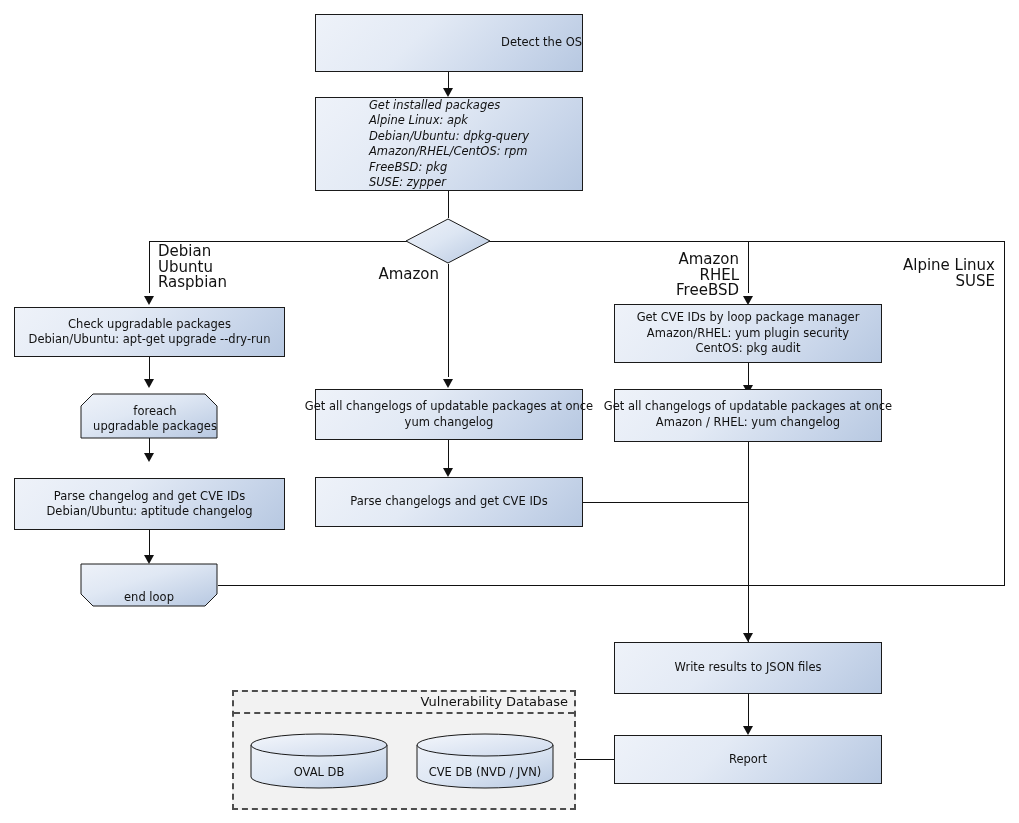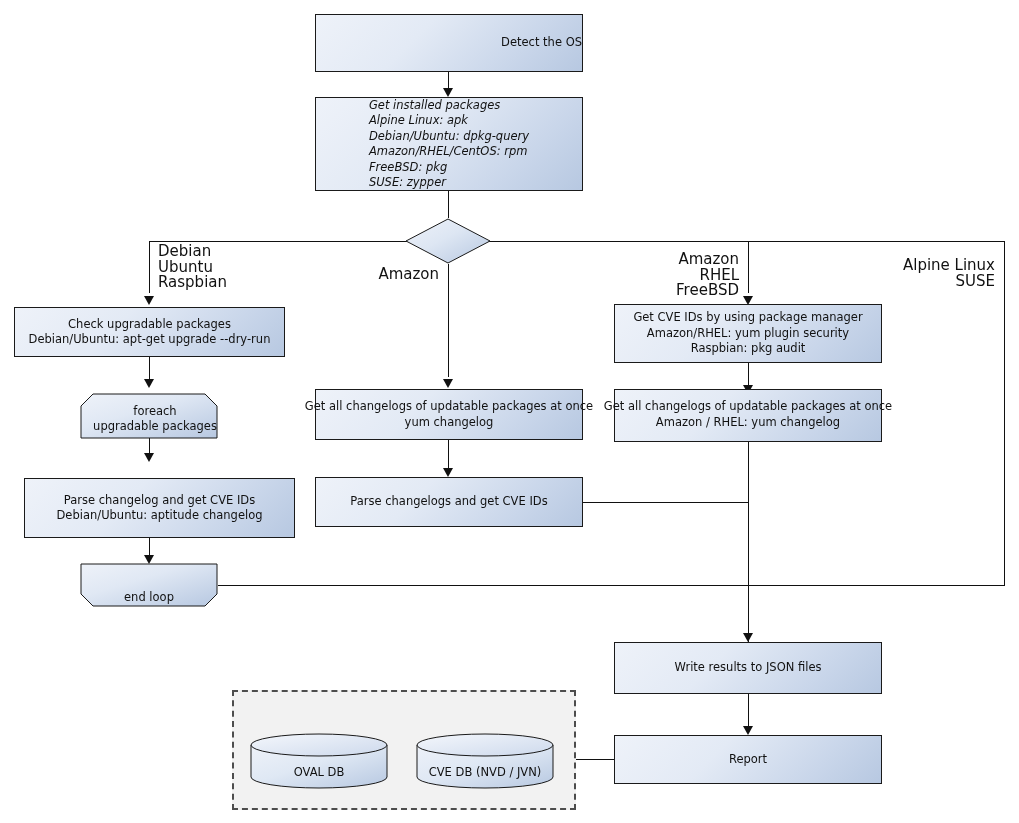--- a/index.html
+++ b/index.html
@@ -223,21 +223,21 @@
         </linearGradient>
       </defs>
       <path d="M 1,13 L 13,1 L 125,1 L 137,13 L 137,45 L 1,45 Z" fill="url(#gradLoop1)" stroke="#1a1a1a" stroke-width="1"></path>
     </svg>
     <span class="lbl" style="margin-top:6px;margin-left:12px;">
       <span>foreach</span><br>
       <span>upgradable  packages</span>
     </span>
   </div>
 
-  <div class="node" style="left:24px;top:478px;width:271px;height:60px;">
+  <div class="node" style="left:14px;top:478px;width:271px;height:52px;">
     <span class="txt">
       <span>Parse changelog and get  CVE IDs</span><br>
       <span>Debian/Ubuntu: aptitude changelog</span>
     </span>
   </div>
 
   <div class="node loopend" style="left:80px;top:563px;width:138px;height:44px;">
     <svg width="138" height="44" viewBox="0 0 138 44">
       <defs>
         <linearGradient id="gradLoop2" x1="0" y1="0" x2="1" y2="1">
@@ -258,41 +258,42 @@
     <span>Get all changelogs of updatable packages at once</span><br>
     <span>yum changelog</span>
   </div>
 
   <div class="node" style="left:315px;top:477px;width:268px;height:50px;">
     <span class="txt">Parse changelogs and get CVE IDs</span>
   </div>
 
   <div class="node" style="left:614px;top:304px;width:268px;height:59px;">
     <span class="txt">
-      <span>Get CVE IDs by using package manager</span><br>
+      <span>Get CVE IDs by loop package manager</span><br>
       <span>Amazon/RHEL: yum plugin security</span><br>
-      <span>Raspbian: pkg audit</span>
+      <span>CentOS: pkg audit</span>
     </span>
   </div>
 
   <div class="node" style="left:614px;top:389px;width:268px;height:53px;"></div>
   <div class="overflowtxt" style="left:574px;top:399px;width:348px;">
     <span>Get all changelogs of updatable packages at once</span><br>
     <span>Amazon / RHEL: yum changelog</span>
   </div>
 
   <div class="node" style="left:614px;top:642px;width:268px;height:52px;">
     <span class="txt">Write results to JSON files</span>
   </div>
 
   <div class="node" style="left:614px;top:735px;width:268px;height:49px;">
     <span class="txt">Report</span>
   </div>
 
   <div class="group-frame" style="left:232px;top:690px;width:344px;height:120px;"></div>
+  <div class="group-title" style="left:234px;top:692px;width:340px;height:22px;line-height:20px;">Vulnerability Database</div>
 
   <div class="cylinder" style="left:250px;top:733px;width:138px;height:56px;">
     <svg width="138" height="56" viewBox="0 0 138 56">
       <defs>
         <linearGradient id="gradCyl1" x1="0" y1="0" x2="1" y2="1">
           <stop offset="0%" stop-color="#eef2f9"></stop>
           <stop offset="45%" stop-color="#dfe8f4"></stop>
           <stop offset="100%" stop-color="#b7c8e1"></stop>
         </linearGradient>
         <linearGradient id="gradCylTop1" x1="0" y1="0" x2="1" y2="1">

